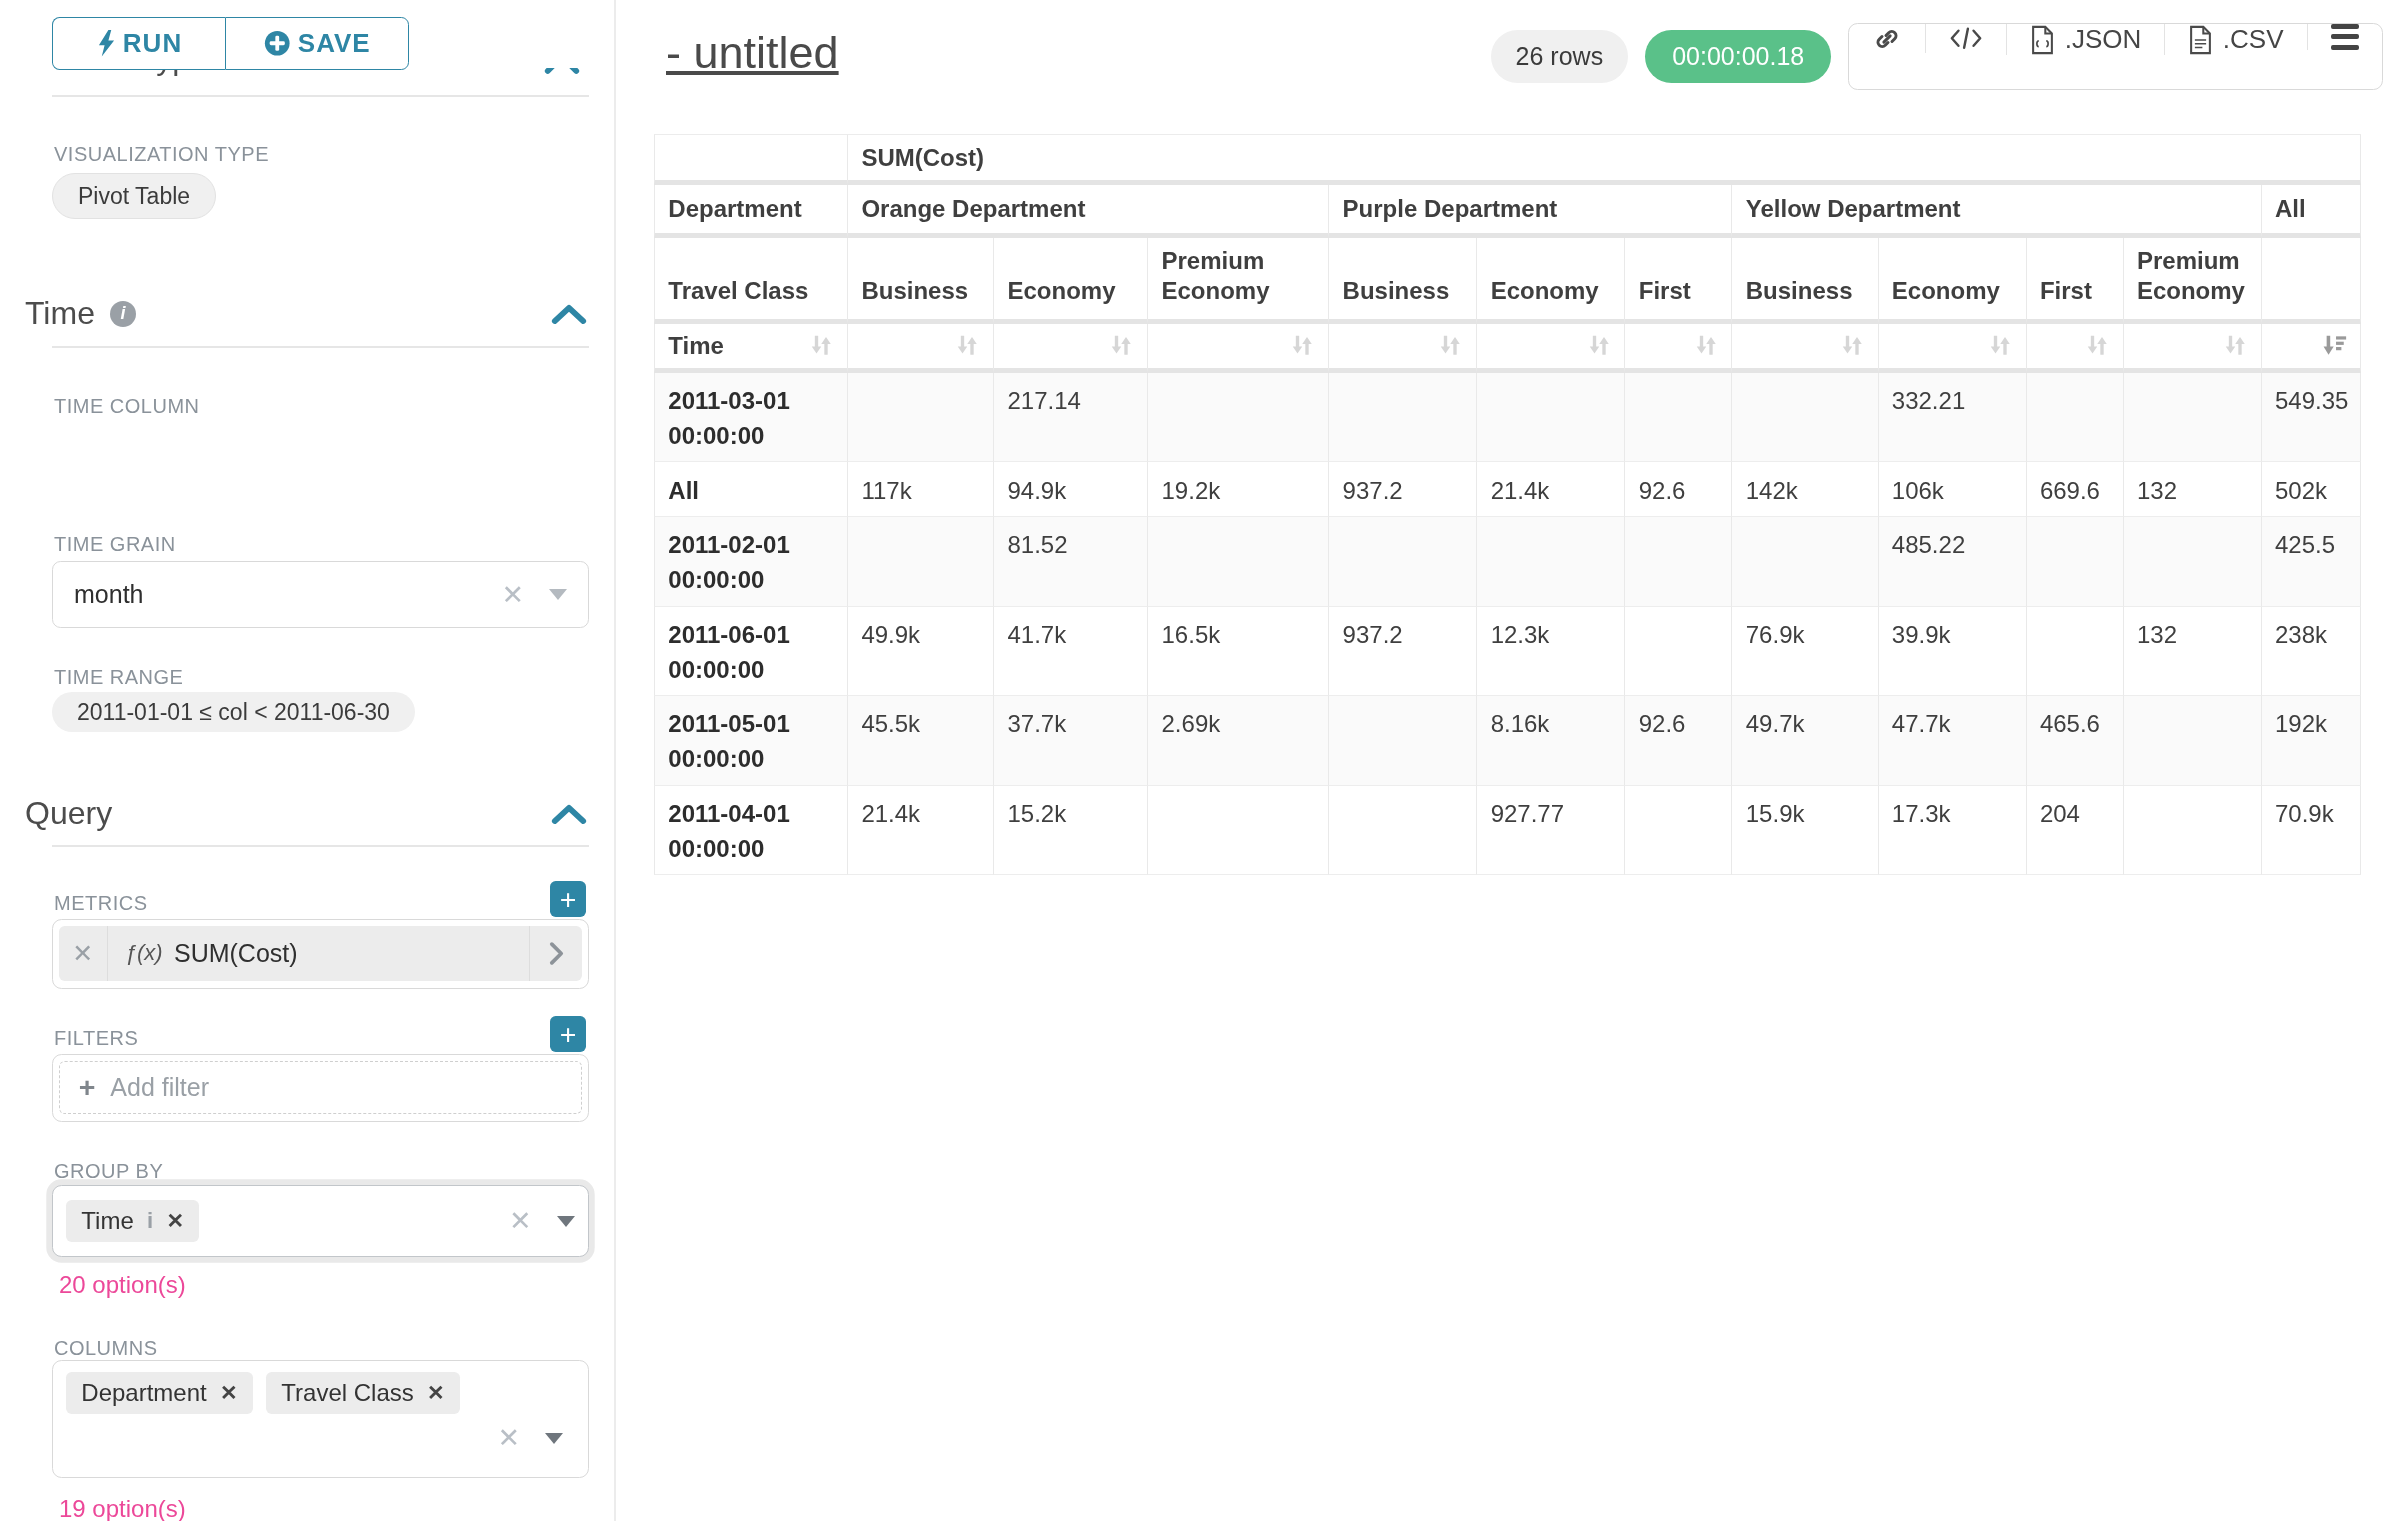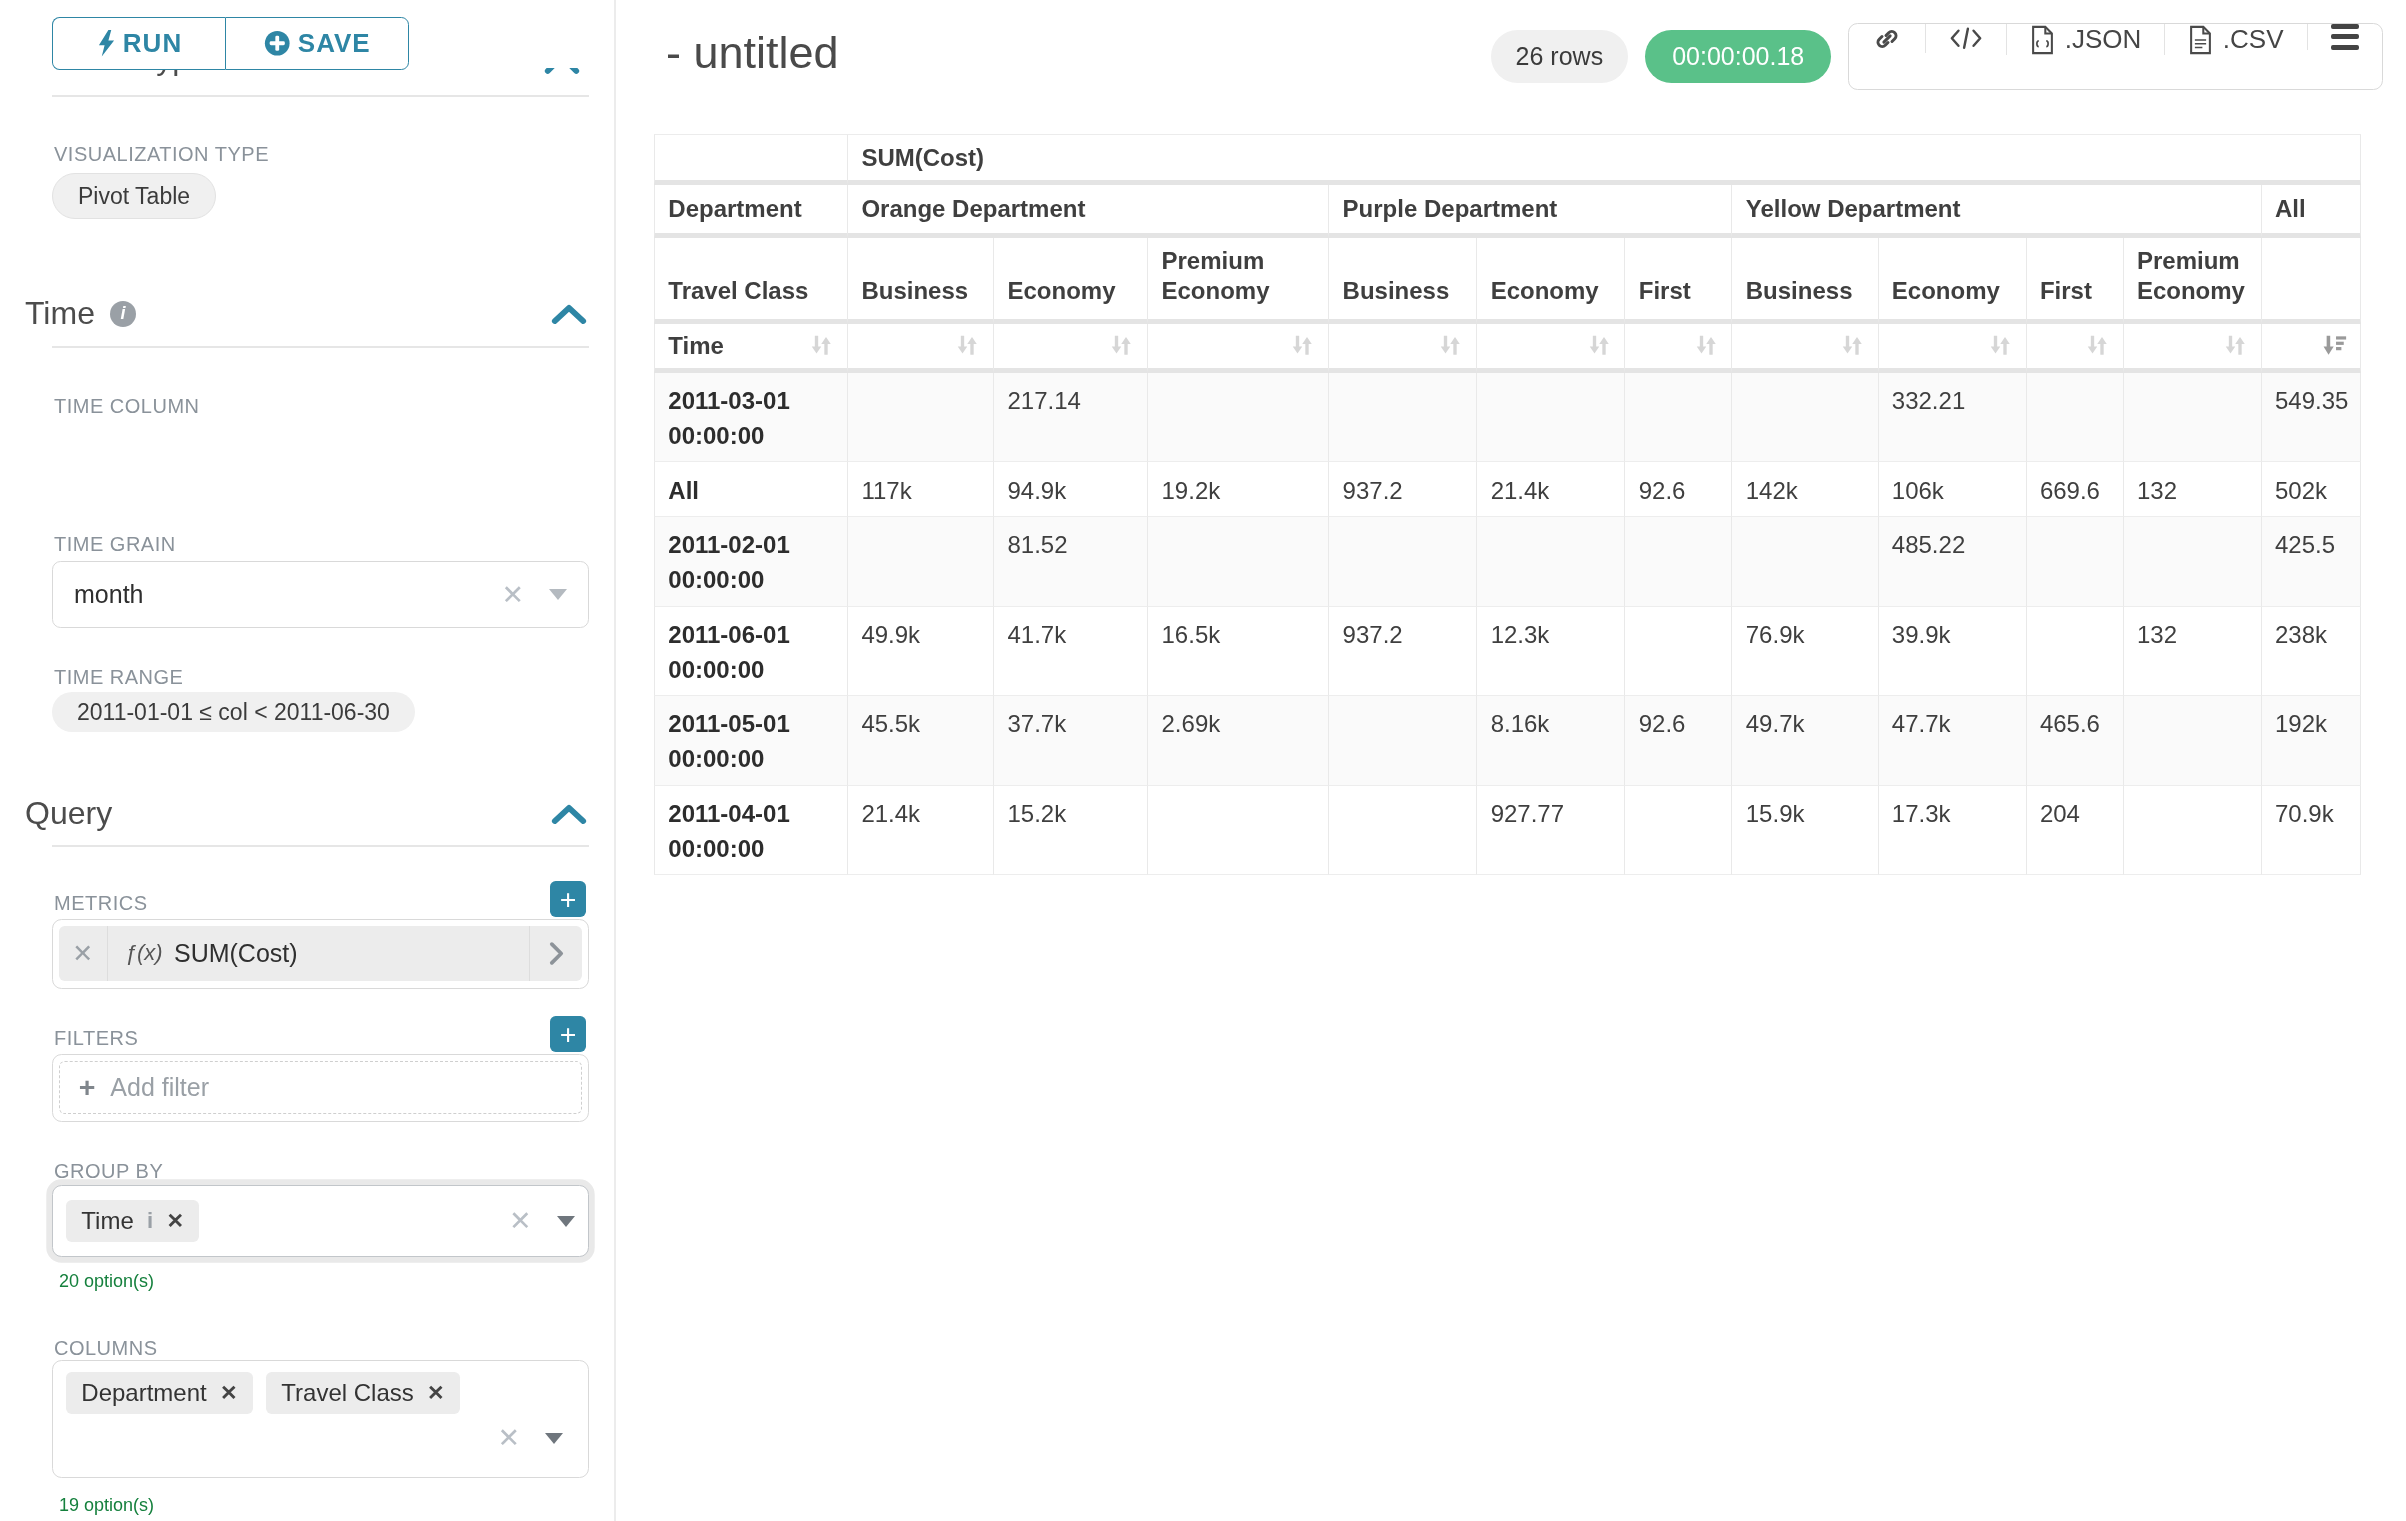--- a/index.html
+++ b/index.html
@@ -18,21 +18,21 @@
          background:#fff; cursor:pointer; }
   .btn-run { width:173px; border-radius:7.6px 0 0 7.6px; border-right:none; }
   .btn-save { width:184px; border-radius:0 7.6px 7.6px 0; border-left:1.9px solid #2e86a5; }
 
   .chart-type-heading { position:absolute; left:52px; top:40px; z-index:1; font-size:32px; color:#4c4c4c; }
   .chart-type-chevron { position:absolute; left:542px; top:48px; z-index:1; }
 
   .hdivider { position:absolute; left:52px; width:537px; height:1.9px; background:#e6e6e6; }
 
   .sb-label { position:absolute; left:54px; font-size:20px; letter-spacing:0.5px; color:#8a929a; }
-  .sb-hint  { position:absolute; left:59px; font-size:18px; color:#15803d; }
+  .sb-hint  { position:absolute; left:59px; font-size:24px; color:#ec4899; }
 
   .pill { display:inline-flex; align-items:center; background:#f0f0f0; border:1px solid #e2e2e2;
           border-radius:950px; font-size:23px; color:#3b3b3b; padding:2px 25px; height:46px; }
 
   .section-title { position:absolute; left:25px; font-size:32px; color:#4c4c4c; display:flex; align-items:center; gap:15px; }
   .info-icon { width:26px; height:26px; border-radius:50%; background:#9aa0a6; color:#fff; font-size:18px;
                font-weight:700; display:inline-flex; align-items:center; justify-content:center; font-style:italic; }
   .sec-chevron { position:absolute; left:550px; }
 
   .sb-select { position:absolute; left:52px; width:537px; height:67px; border:1.9px solid #d9d9d9; border-radius:8.6px;
@@ -66,21 +66,21 @@
 
   .gb-box { position:absolute; left:52px; top:1185px; width:537px; height:72px; border:1.9px solid #c2c6ca; border-radius:9.5px;
             box-shadow:0 0 0 5.7px #e9e9e9; background:#fff; display:flex; align-items:center; padding:0 13.3px; }
   .gb-right { margin-left:auto; display:flex; align-items:center; }
 
   .col-box { position:absolute; left:52px; top:1360px; width:537px; height:118px; border:1.9px solid #d9d9d9; border-radius:9.5px;
              background:#fff; padding:11.4px 13.3px; }
   .col-right { position:absolute; right:25px; top:61px; display:flex; align-items:center; }
 
   
-  .main-title { position:absolute; left:666px; top:27px; font-size:45px; color:#4a4a4a; }
+  .main-title { position:absolute; left:666px; top:27px; font-size:45px; color:#4a4a4a;text-decoration:underline; }
   .hdr-controls { position:absolute; right:23px; top:23px; display:flex; align-items:center; gap:17px; }
   .rows-pill { background:#f0f0f0; color:#3b3b3b; border-radius:950px; height:53px; padding:0 25px;
                display:flex; align-items:center; font-size:25px; white-space:nowrap; }
   .timer-pill { background:#5ac189; color:#fff; border-radius:950px; height:53px; padding:0 27px;
                 display:flex; align-items:center; font-size:25px; }
   .export-group { display:flex; align-items:flex-start; border:1.9px solid #d9d9d9; border-radius:9.5px; overflow:hidden; height:67px; background:#fff; }
   .export-btn { display:flex; align-items:center; gap:9.5px; padding:0 23px; font-size:26px; color:#454545; border-left:1.9px solid #e3e3e3; }
   .export-btn:first-child { border-left:none; }
   .hamburger { display:flex; flex-direction:column; gap:5.7px; }
   .hamburger span { display:block; width:28.5px; height:4.8px; background:#444; border-radius:1.9px; }

